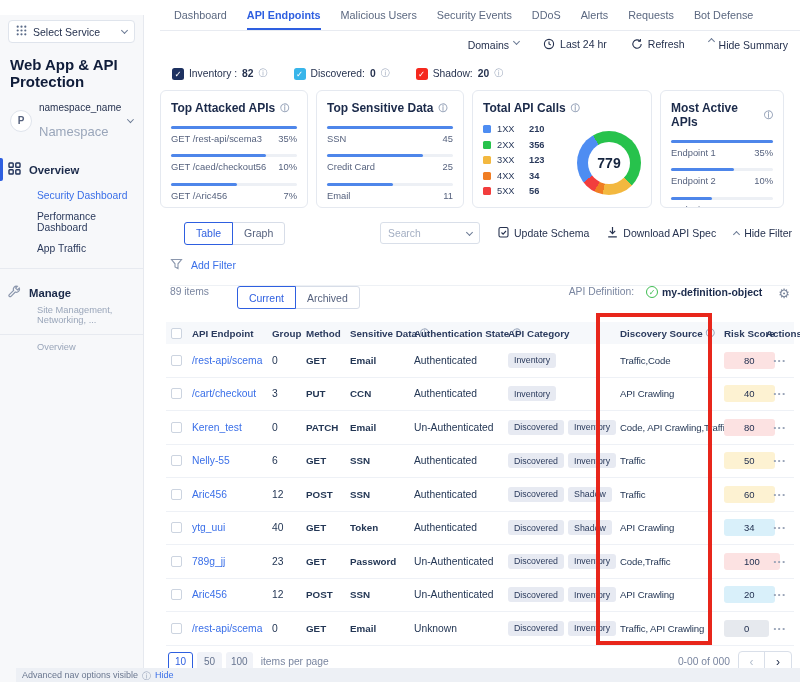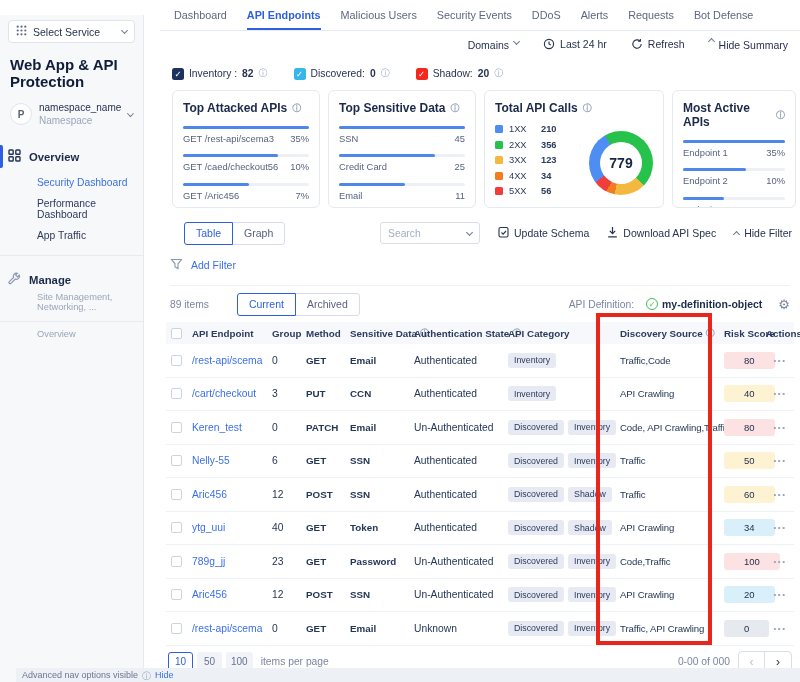--- a/index.html
+++ b/index.html
@@ -13,41 +13,41 @@
   .flexspacer{flex:1}
   
   .sidebar{position:absolute;left:0;top:15px;width:144px;height:682px;background:#f7f8fa;border-right:1px solid #e6e9ef;padding:5px 8px;z-index:2}
   .select-service{height:23px;background:#fff;border:1px solid #dfe4ec;border-radius:4px;display:flex;align-items:center;gap:6px;padding:0 7px;font-size:10.5px;color:#26324f}
   .ss-label{flex:1}
   .product-title{font-size:15px;font-weight:bold;color:#101d3a;margin:13px 2px 10px}
   .namespace{display:flex;align-items:center;gap:7px;padding:2px 2px}
   .avatar{width:22px;height:22px;border-radius:50%;background:#fff;border:1px solid #dfe4ec;display:flex;align-items:center;justify-content:center;font-size:10px;color:#56627e;font-weight:bold;flex:0 0 22px}
   .ns-text{flex:1}
   .ns-name{font-size:10px;color:#26324f;display:block}
-  .ns-sub{font-size:10px;color:#9aa6ba;display:block;margin-top:2px}
+  .ns-sub{font-size:13px;color:#9aa6ba;display:block;margin-top:11px}
   .sidenav{margin-top:14px}
   .nav-head{display:flex;align-items:center;gap:8px;font-size:11.3px;font-weight:bold;color:#1b2a4a;padding:7px 0;position:relative}
   .overview-sec .nav-head::before{content:"";position:absolute;left:-8px;top:3px;bottom:3px;width:3px;background:#2e5fe0;border-radius:0 2px 2px 0}
   .subnav{margin:1px 0 6px 29px}
   .subitem{font-size:10.3px;color:#2b3a5c;padding:5px 0}
   .subitem.active{color:#3a6fe8}
   .divider{border-top:1px solid #e7eaf0;margin:9px -8px}
   .nav-sub-label{font-size:9.3px;color:#9aa6ba;margin:-2px 0 4px 29px}
   
   .main{position:absolute;left:160px;top:0;width:640px;height:682px}
   .tabsrow{display:flex;gap:20px;padding:0 14px;height:31px;border-bottom:1px solid #e8ebf1;align-items:stretch}
   .tab{display:flex;align-items:center;font-size:10.8px;color:#5b6880;border-bottom:2px solid transparent;padding-top:2px;white-space:nowrap}
   .tab.active{color:#2e5fe0;font-weight:bold;border-bottom-color:#2e5fe0}
   .toolbar{display:flex;justify-content:flex-end;gap:24px;height:28px;align-items:center;padding-right:12px}
   .tb-item{display:flex;gap:5px;font-size:10.5px;color:#26324f}
   .filterchecks{display:flex;gap:26px;padding:8px 12px 2px;align-items:center}
   .fcheck{display:flex;align-items:center;gap:5px;font-size:10.3px;color:#26324f}
   .cbx{width:12px;height:12px;border-radius:2.5px;color:#fff;font-size:8.5px;display:flex;align-items:center;justify-content:center;flex:0 0 12px}
   
-  .cards{display:flex;gap:8px;margin:8px 12px 0}
+  .cards{display:flex;gap:8px;margin:8px 0 0}
   .card{border:1px solid #e5e9f0;border-radius:6px;padding:10px;height:118px;background:#fff;overflow:hidden}
   .card0,.card1{flex:0 0 148px}
   .card2{flex:0 0 180px}
   .card3{flex:0 0 124px}
   .ctitle{font-size:12px;font-weight:bold;color:#1b2a4a;display:flex;gap:5px;align-items:center}
   .crow{margin-top:10.5px}
   .bar{height:3px;background:#edf0f5;border-radius:2px;margin-bottom:4px}
   .bar .fill{display:block;height:3px;background:#4e86ea;border-radius:2px}
   .cline{display:flex;justify-content:space-between;font-size:9.4px;color:#56627e}
   .donutwrap{display:flex;gap:12px;margin-top:9px;align-items:center}
@@ -62,21 +62,21 @@
   .seg{display:flex}
   .segbtn{height:23px;padding:0 11px;font-size:10.5px;display:flex;align-items:center;border:1px solid #d7dde8;background:#fff;color:#56627e;margin-left:-1px;white-space:nowrap}
   .segbtn:first-child{border-radius:3px 0 0 3px;margin-left:16px}
   .segbtn:last-child{border-radius:0 3px 3px 0}
   .segbtn.active{border-color:#2e5fe0;color:#2e5fe0;z-index:1;position:relative}
   .searchbox{width:100px;height:22px;border:1px solid #d9dfe9;border-radius:3px;display:flex;align-items:center;padding:0 7px;gap:4px;color:#a3aec2;font-size:10.3px}
   .ph{flex:1}
   .ctl{display:flex;align-items:center;gap:5px;font-size:10.5px;color:#26324f;margin-left:18px;white-space:nowrap}
   .addfilter{display:flex;align-items:center;gap:8px;margin:11px 10px 0;padding-bottom:11px;border-bottom:1px solid #eef1f5}
   .addfilter .link{font-size:10.5px}
-  .listheader{display:flex;align-items:center;margin:0 10px;height:36px;gap:12px}
+  .listheader{display:flex;margin:0 10px;height:36px;gap:12px}
   .muted{font-size:10.3px;color:#7a86a0}
   .okcircle{width:12px;height:12px;border:1.3px solid #41bd53;border-radius:50%;color:#41bd53;font-size:8px;display:flex;align-items:center;justify-content:center;flex:0 0 12px}
   .defname{font-size:10.5px;font-weight:bold;color:#1d2c4d;margin-left:-8px}
   .gear{font-size:13px;color:#7a869c;margin-left:4px}
   
   .table{margin:0 6px}
   .thead,.trow{display:grid;grid-template-columns:26px 80px 34px 44px 64px 94px 112px 104px 42px 28px;align-items:center}
   .thead{height:22px;background:#f6f8fb;font-size:9.8px;font-weight:bold;color:#2b3b5e}
   .hcell{display:flex;align-items:center;gap:3px;white-space:nowrap}
   .trow{height:33.5px;border-bottom:1px solid #eef1f6;font-size:10.3px;color:#243755}

